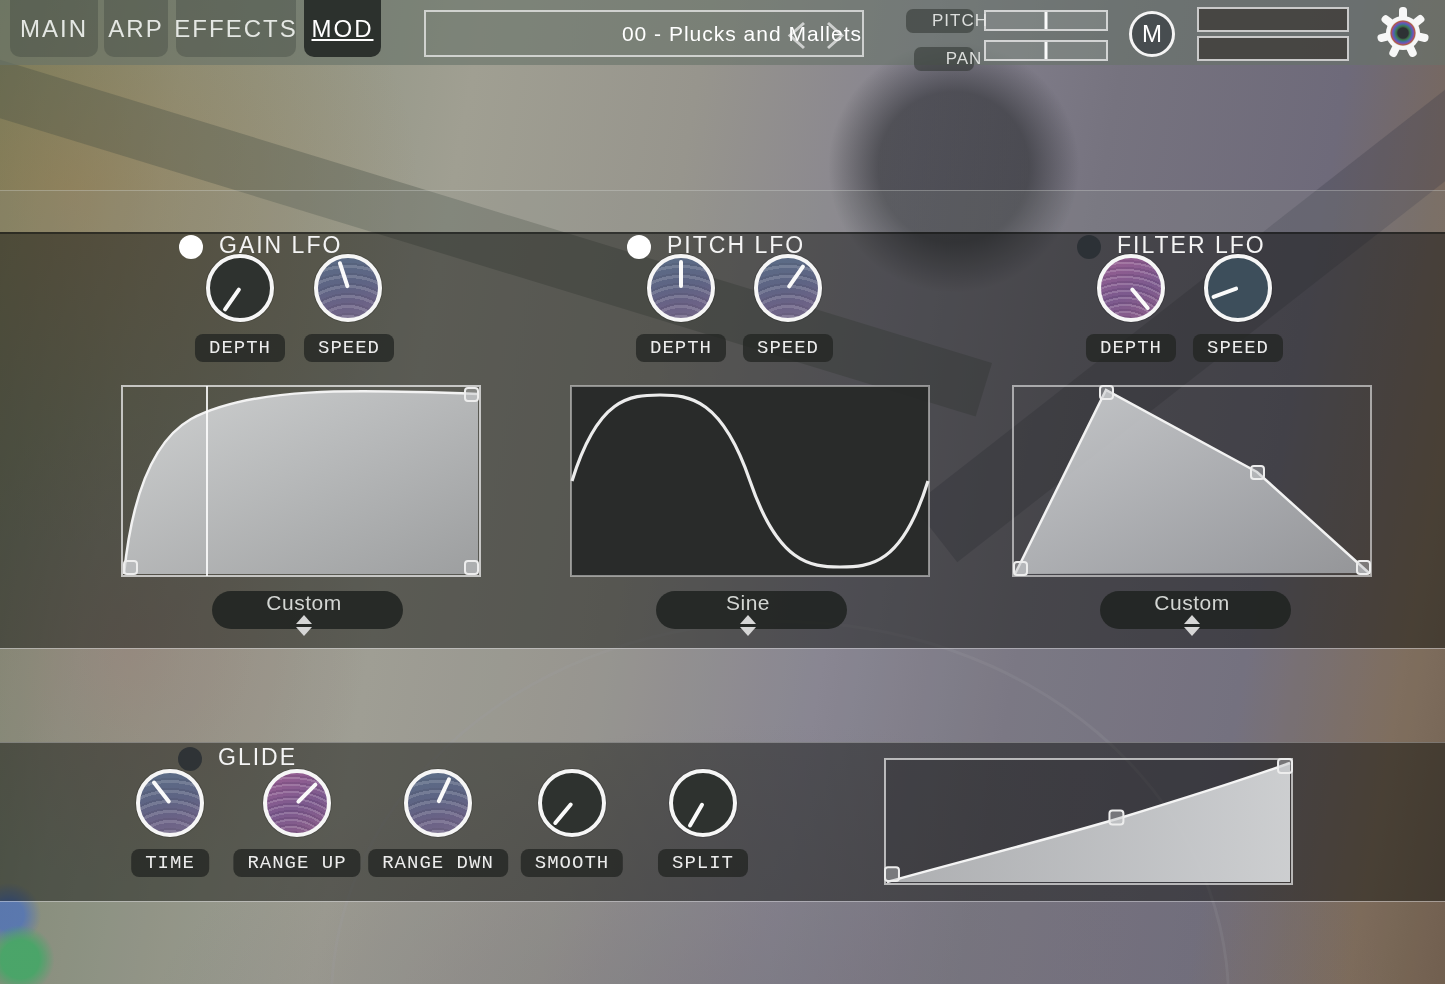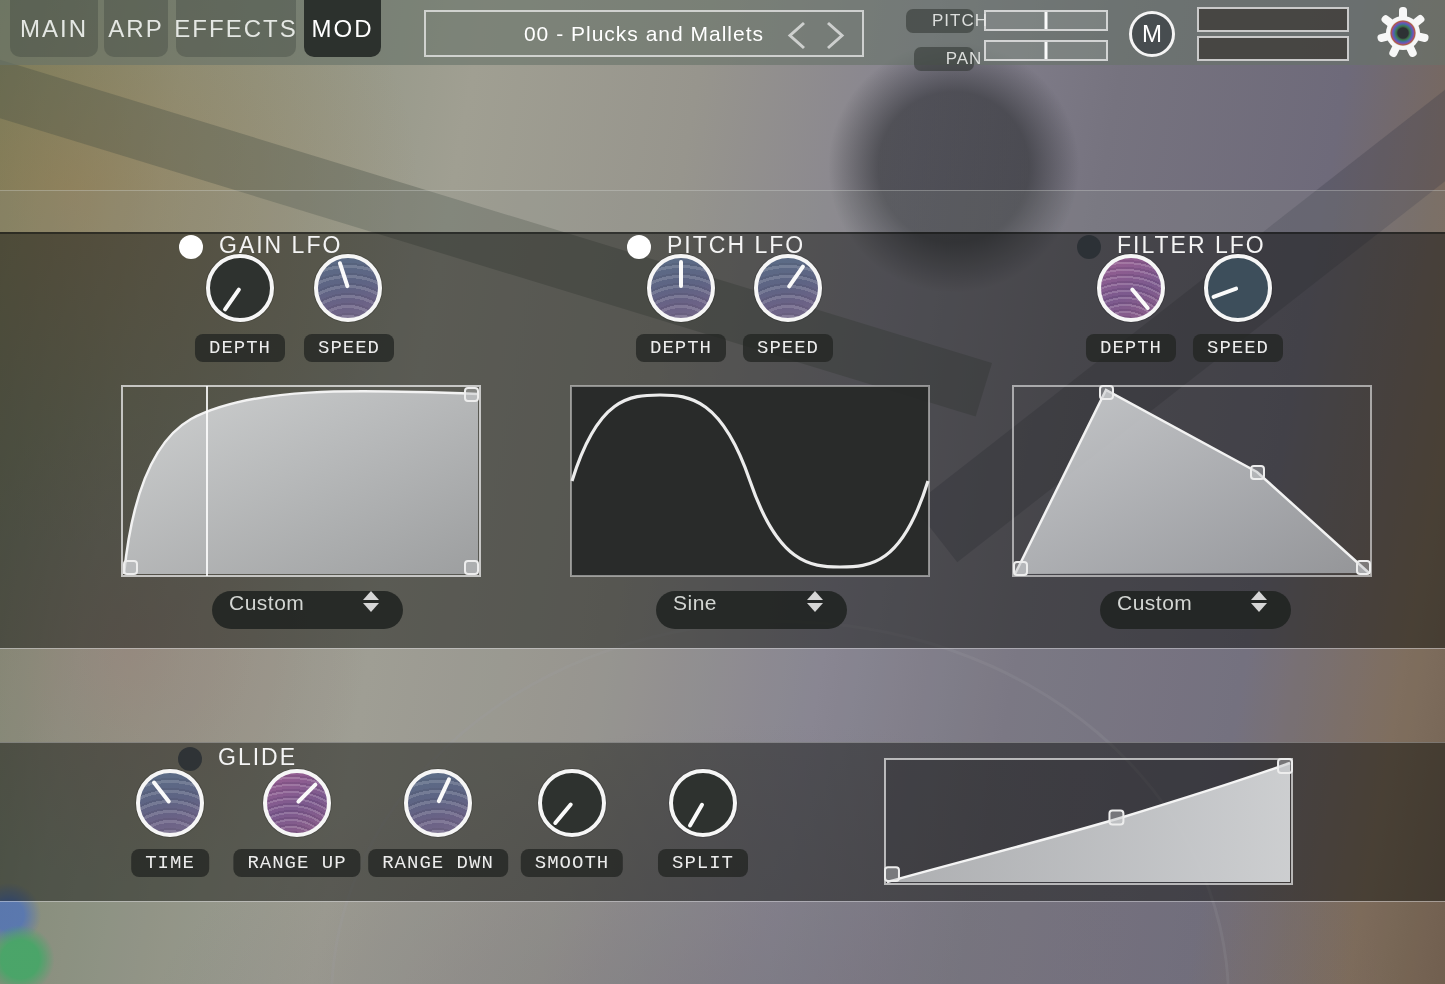--- a/index.html
+++ b/index.html
@@ -31,23 +31,23 @@
   .band-topbar    { top:0;   height:65px;  background:rgba(104,114,105,.62); }
   .band-lfohead   { top:190px; height:42px; background:rgba(142,150,142,.18); border-top:1px solid rgba(222,226,222,.3); }
   .band-lfopanel  { top:232px; height:416px; background:rgba(26,28,26,.52); border-top:2px solid rgba(18,20,18,.55); }
   .band-glidehead { top:648px; height:94px; background:rgba(152,152,160,.15); border-top:1px solid rgba(226,226,230,.45); }
   .band-glidepanel{ top:742px; height:159px; background:rgba(26,28,26,.52); border-top:1px solid rgba(226,226,230,.35); }
   .band-bottom    { top:901px; height:83px; background:rgba(142,142,150,.12); border-top:1px solid rgba(226,226,230,.45); }
   
   .tab { position:absolute; top:0; height:57px; border-radius:0 0 10px 10px;
     display:flex; align-items:center; justify-content:center;
     background:rgba(44,52,46,.28); color:#e4e7e3; font-size:24px; letter-spacing:2px; cursor:pointer; }
-  .tab.active { background:#2c312d; color:#ffffff; }
+  .tab.active { background:#2c312d; color:#ffffff;text-decoration:underline; }
   .preset { position:absolute; left:424px; top:10px; width:440px; height:47px;
-    border:2px solid rgba(236,236,236,.75); display:flex; align-items:center; justify-content:center; }
+    border:2px solid rgba(236,236,236,.75); display:flex; align-items:center; justify-content:flex-end; }
   .preset .pname { font-size:21px; letter-spacing:1px; color:#fff; }
   .pchev { position:absolute; top:8px; width:26px; height:31px; cursor:pointer; opacity:.8; }
   .pchev svg { width:100%; height:100%; }
   .pill { position:absolute; height:24px; border-radius:7px; background:rgba(45,51,48,.55);
     display:flex; align-items:center; justify-content:center; font-size:17px; color:#dcdedc; letter-spacing:1px;padding-left:40px; }
   .hslider { position:absolute; width:124px; height:21px; border:2px solid rgba(232,232,232,.8);
     background:rgba(255,255,255,.1); cursor:ew-resize; }
   .hslider .tick { position:absolute; top:0; width:3px; height:100%; background:#fbfbfb; transform:translateX(-50%); }
   .mbtn { position:absolute; left:1129px; top:11px; width:46px; height:46px; border-radius:50%;
     border:3px solid #f4f4f4; background:rgba(42,48,52,.55); display:flex; align-items:center; justify-content:center;
@@ -77,22 +77,22 @@
       linear-gradient(160deg,#9a5f92 0%,#7c5a8e 55%,#8d5f8a 100%); }
   .klabel { position:absolute; transform:translateX(-50%); height:28px; padding:0 14px;
     background:rgba(34,37,35,.78); border-radius:8px; display:flex; align-items:center;
     font-size:19px; letter-spacing:1px; color:#ececec; white-space:nowrap;font-family:Liberation Mono, monospace; }
   
   .wavebox { position:absolute; top:385px; width:360px; height:192px; cursor:crosshair; }
   .wavebox svg { position:absolute; inset:0; width:100%; height:100%; display:block; }
   .playhead { position:absolute; top:1px; bottom:1px; width:2.5px; background:rgba(255,255,255,.85); }
   
   .wavesel { position:absolute; top:591px; width:191px; height:38px; border-radius:19px;
-    background:rgba(32,35,33,.88); display:flex; cursor:pointer;
-    padding:0 24px 0 17px; }
+    background:rgba(32,35,33,.88); display:flex; align-items:center; cursor:pointer;
+    padding:0 24px 0 17px;flex-direction:column; }
   .wavesel .wname { font-size:21px; color:#d3d6d3; letter-spacing:.5px; flex:1; }
   .updown { display:flex; flex-direction:column; gap:3px; align-items:center; }
   .updown .up { width:0; height:0; border-left:8px solid transparent; border-right:8px solid transparent; border-bottom:9px solid #d6d6d6; }
   .updown .dn { width:0; height:0; border-left:8px solid transparent; border-right:8px solid transparent; border-top:9px solid #d6d6d6; }
   .velbox { position:absolute; left:884px; top:758px; width:409px; height:127px; cursor:crosshair; }
   .velbox svg { position:absolute; inset:0; width:100%; height:100%; display:block; }
 </style>
 </head>
 <body>
 

